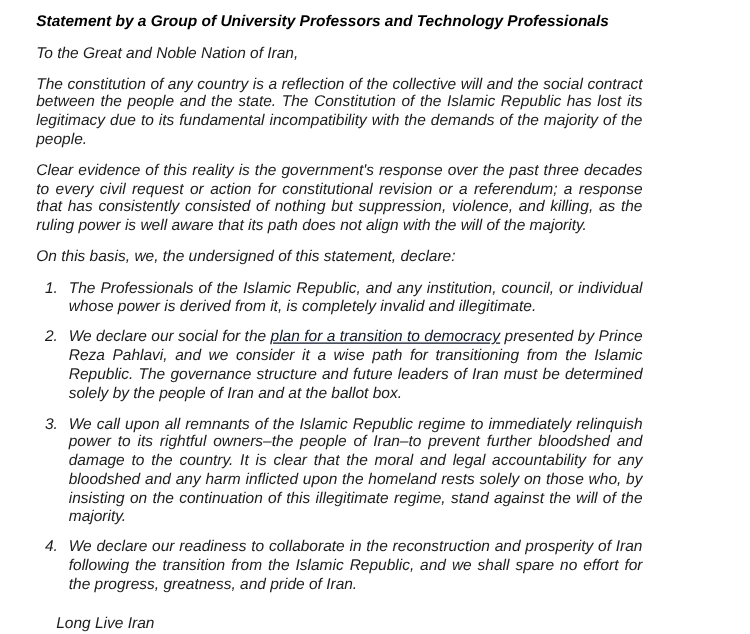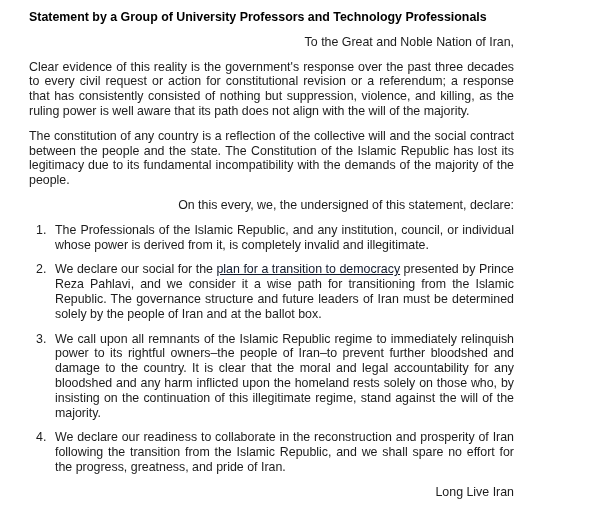--- a/index.html
+++ b/index.html
@@ -11,70 +11,71 @@
     color: #1c1c1c;
     overflow: hidden;
   }
   .page {
     box-sizing: border-box;
     width: 544px;
     height: 507px;
     padding: 10px 30px 0 29px;
     font-size: 12.4px;
     line-height: 14.8px;
+    font-style: italic;
   }
   .doc-title {
     font-size: 12.4px;
     line-height: 14.8px;
     font-weight: 700;
     color: #000000;
     margin: 0 0 10px 0;
   }
-  p { margin: 0 0 10px 0; text-align: right; }
+  p { margin: 0 0 10px 0; }
   .just { text-align: justify; }
   .list { margin: 0; }
   .list-item {
     display: flex;
     margin: 0 0 10px 0;
   }
   .list-num {
     flex: 0 0 auto;
     width: 19px;
     margin-left: 7px;
   }
   .list-text {
     flex: 1 1 auto;
     text-align: justify;
   }
   .doc-link {
     color: #0f172a;
     text-decoration: underline;
     cursor: pointer;
   }
-  .closing { margin: 0; }
+  .closing { margin: 16px; }
   .divider {
     height: 2px;
     background: #a8a8a8;
     margin-top: 13px;
   }
 </style>
 </head>
 <body>
 
 <div class="page">
 
   <h1 class="doc-title">Statement by a Group of University Professors and Technology Professionals</h1>
 
   <p>To the Great and Noble Nation of Iran,</p>
 
+  <p class="just">The constitution of any country is a reflection of the collective will and the social contract between the people and the state. The Constitution of the Islamic Republic has lost its legitimacy due to its fundamental incompatibility with the demands of the majority of the people.</p>
+
   <p class="just">Clear evidence of this reality is the government's response over the past three decades to every civil request or action for constitutional revision or a referendum; a response that has consistently consisted of nothing but suppression, violence, and killing, as the ruling power is well aware that its path does not align with the will of the majority.</p>
 
-  <p class="just">The constitution of any country is a reflection of the collective will and the social contract between the people and the state. The Constitution of the Islamic Republic has lost its legitimacy due to its fundamental incompatibility with the demands of the majority of the people.</p>
-
-  <p>On this every, we, the undersigned of this statement, declare:</p>
+  <p>On this basis, we, the undersigned of this statement, declare:</p>
 
   <div class="list">
 
     <div class="list-item">
       <span class="list-num">1.</span>
       <span class="list-text">The Professionals of the Islamic Republic, and any institution, council, or individual whose power is derived from it, is completely invalid and illegitimate.</span>
     </div>
 
     <div class="list-item">
       <span class="list-num">2.</span>

